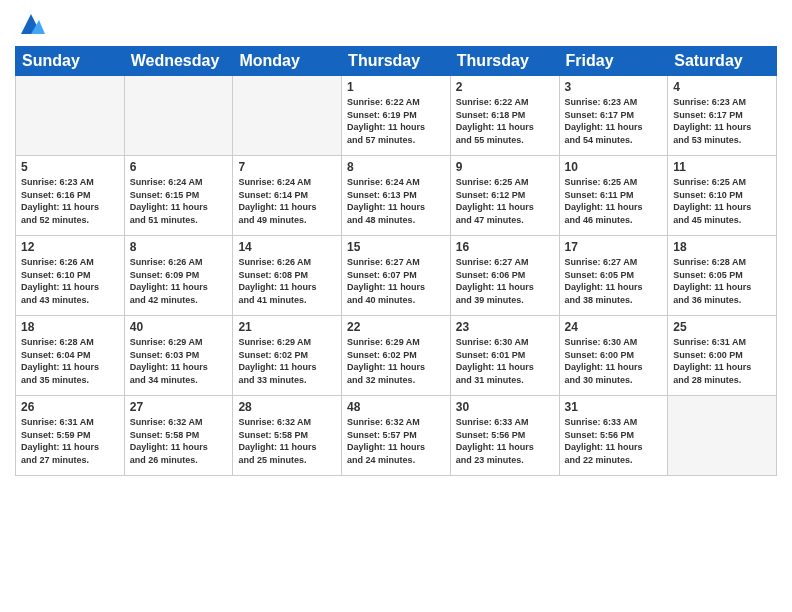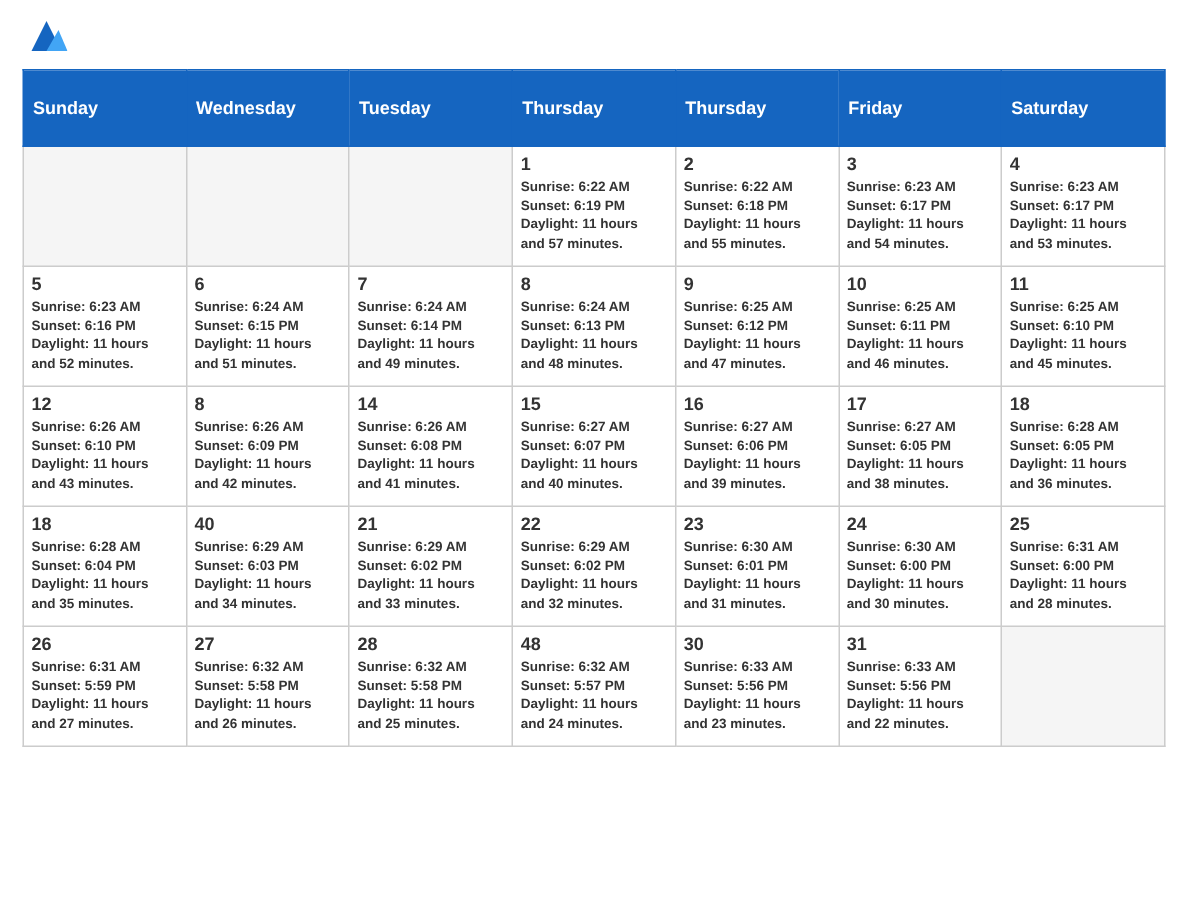--- a/index.html
+++ b/index.html
@@ -60,22 +60,22 @@
     }
     .calendar {
       width: 100%;
       border-collapse: collapse;
       table-layout: fixed;
     }
     .calendar th {
       background: #1565c0;
       color: #fff;
       text-align: left;
-      padding: 18px 6px;
-      font-size: 12px;
+      padding: 5px 6px;
+      font-size: 16px;
       font-weight: bold;
       border: 1px solid #1565c0;
     }
     .calendar td {
       border: 1px solid #ccc;
       vertical-align: top;
       padding: 4px 5px;
       font-size: 9.5px;
       color: #333;
       height: 80px;
@@ -116,21 +116,21 @@
       <div class="month-title"></div>
       <div class="location"></div>
     </div>
   </div>
 
   <table class="calendar">
     <thead>
       <tr>
       <th>Sunday</th>
           <th>Wednesday</th>
-          <th>Tuesday</th>
+          <th>Monday</th>
           <th>Thursday</th>
           <th>Thursday</th>
           <th>Friday</th>
           <th>Saturday</th>
         </tr>
     </thead>
     <tbody id="calendar-body">
     <tr>
           <td class="empty"></td>
           <td class="empty"></td>

